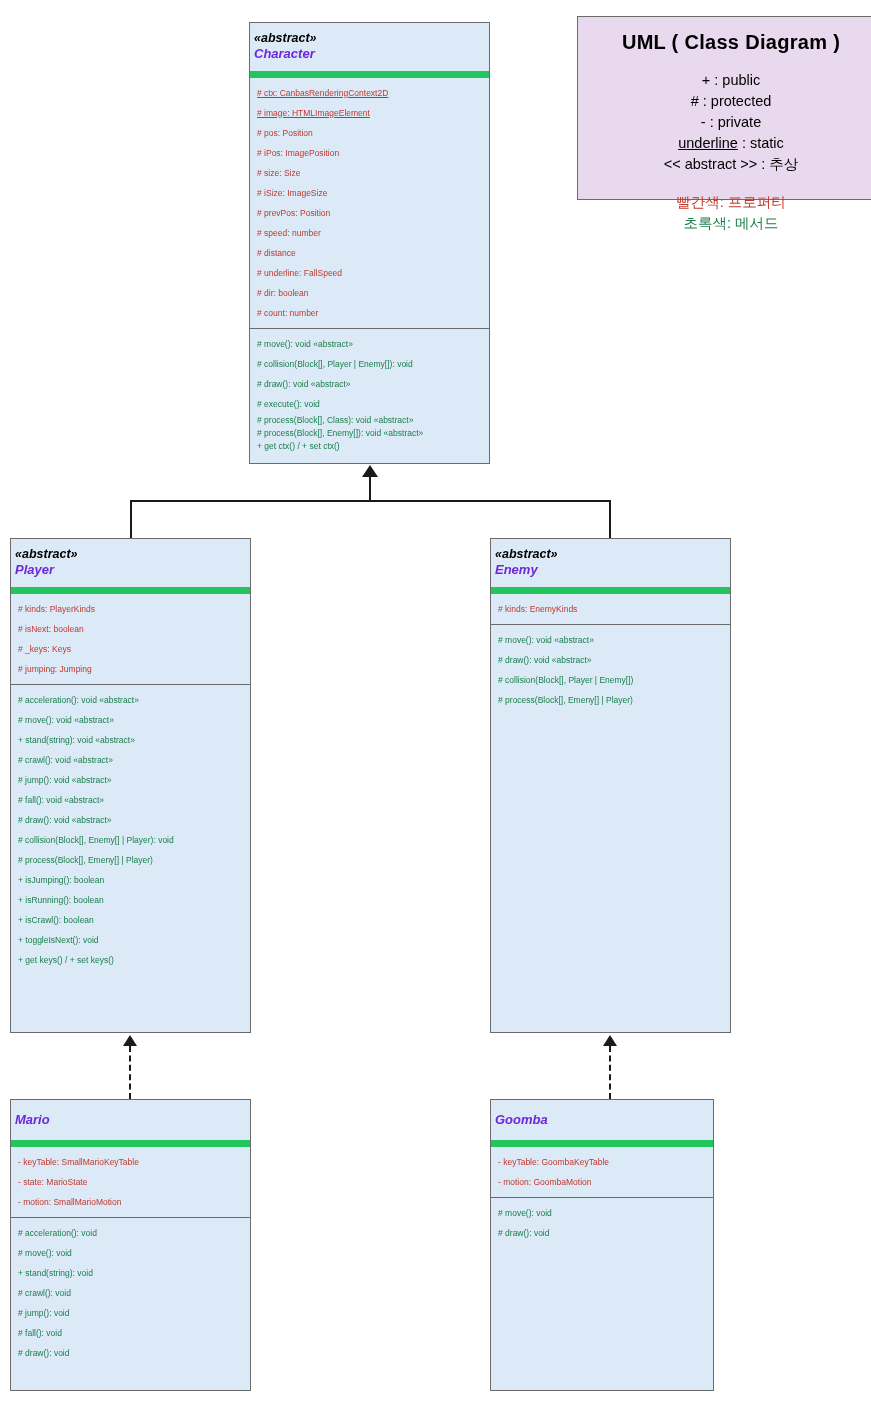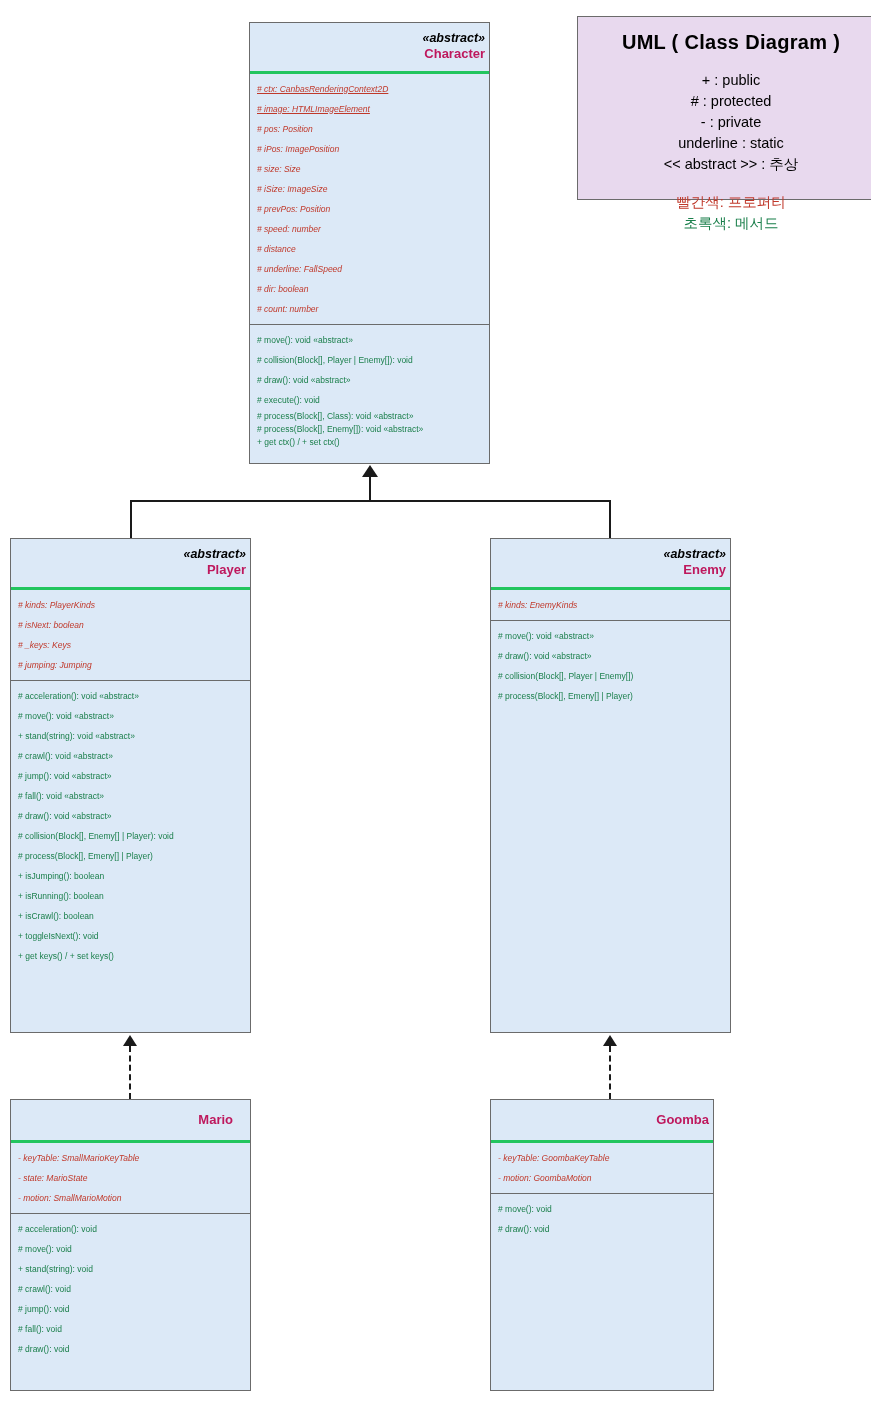--- a/index.html
+++ b/index.html
@@ -17,57 +17,57 @@
     overflow: hidden;
     background: #ffffff;
   }
   .uml-box {
     position: absolute;
     box-sizing: border-box;
     border: 1px solid #6b6b6b;
     background: #dce9f7;
   }
   .uml-header {
-    text-align: right;
+    text-align: left;
     padding: 8px 4px 9px 4px;
     background: #dce9f7;
-    border-bottom: 3px solid #22c55e;
+    border-bottom: 7px solid #22c55e;
   }
   .uml-header .stereo {
     display: block;
     font-style: italic;
     font-weight: bold;
     font-size: 12.5px;
     color: #000;
     line-height: 15px;
   }
   .uml-header .cname {
     display: block;
+    font-style: italic;
     font-weight: bold;
     font-size: 13px;
-    color: #be185d;
+    color: #6d28d9;
     line-height: 16px;
   }
   .uml-section {
     background: #dce9f7;
     padding: 5px 0 5px 0;
   }
   .uml-section.attrs {
     border-bottom: 1px solid #6b6b6b;
   }
   .uml-row {
     font-size: 8.5px;
     line-height: 11px;
     padding: 4.5px 6px 4.5px 7px;
     white-space: nowrap;
     overflow: hidden;
   }
   .attr {
     color: #c0392b;
-    font-style: italic;
   }
   .meth {
     color: #1a7f4b;
   }
   .static-u {
     text-decoration: underline;
   }
   .tight {
     padding-top: 1px;
     padding-bottom: 1px;
@@ -95,21 +95,21 @@
   #legend .legend-line {
     font-size: 14.5px;
     color: #000;
     line-height: 21px;
   }
   #legend .legend-lines {
     margin-top: 16px;
   }
   #legend .red { color: #c0392b; margin-top: 17px; }
   #legend .green { color: #1a7f4b; }
-  #legend .ul { }
+  #legend .ul { text-decoration: underline; }
 
   
   .line {
     position: absolute;
     background: #1a1a1a;
   }
   .line.v { width: 2px; }
   .line.h { height: 2px; }
   .dline {
     position: absolute;

